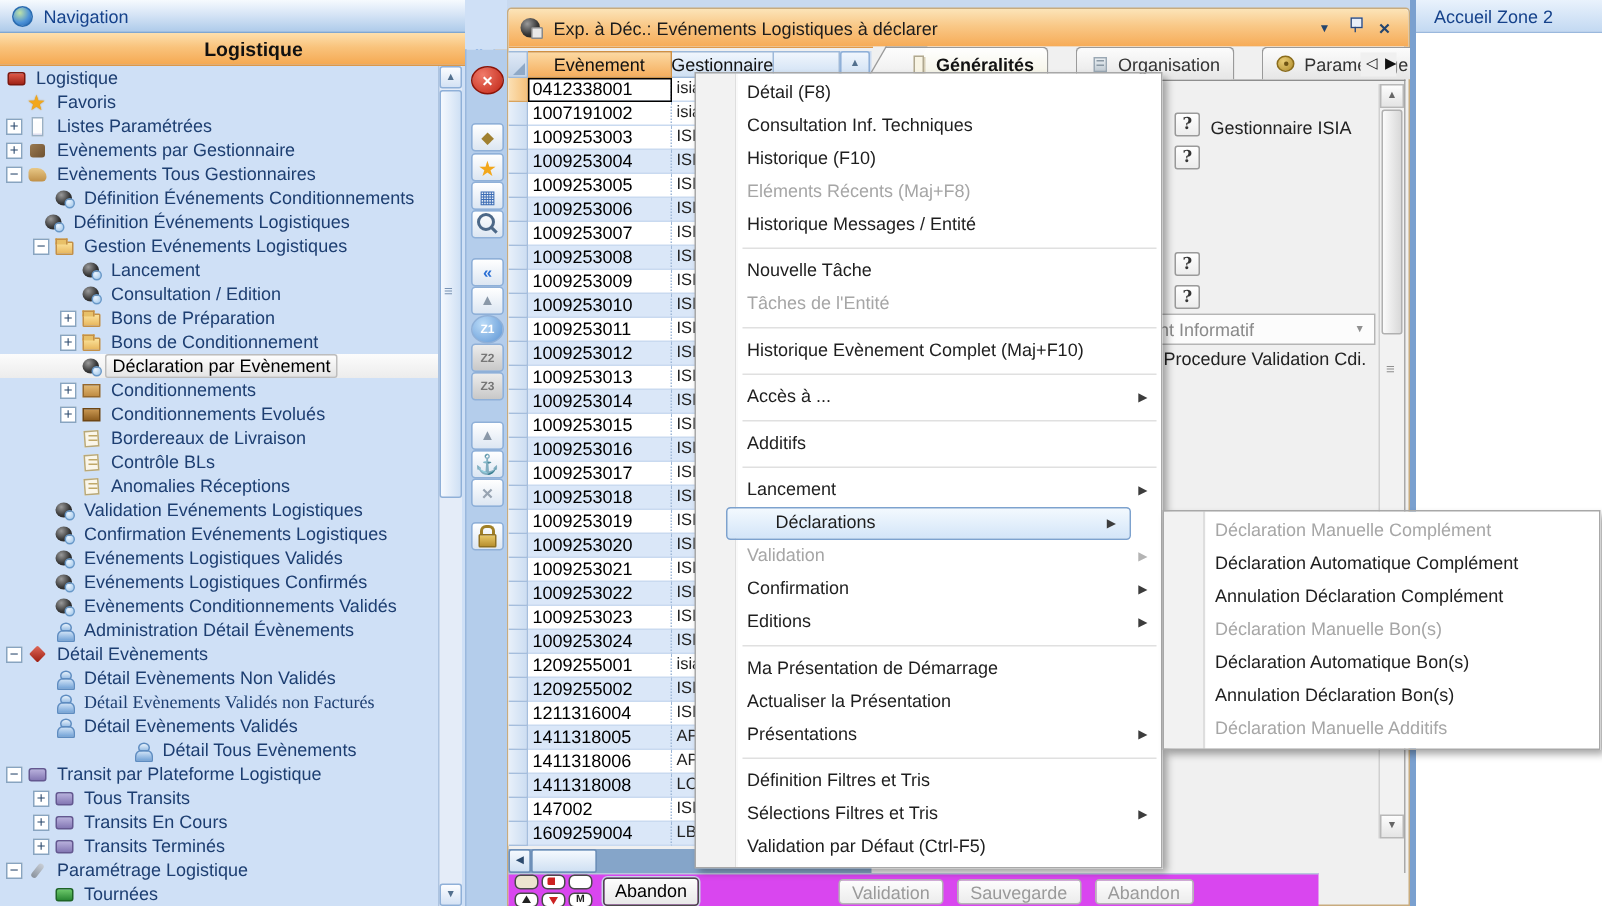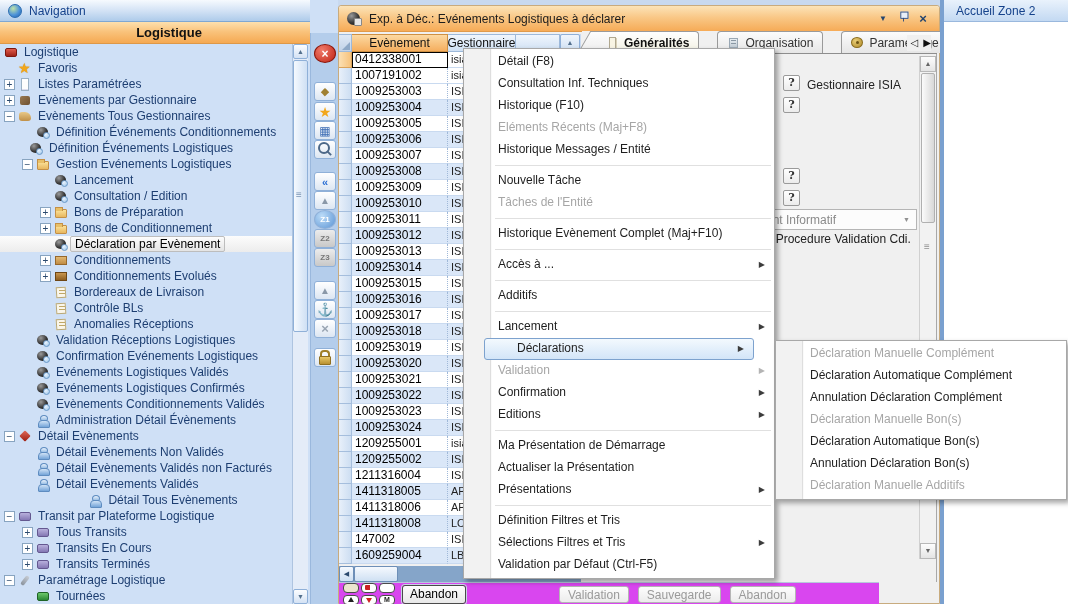--- a/index.html
+++ b/index.html
@@ -299,21 +299,21 @@
           <span class="tlabel">Contrôle BLs</span>
         </div>
         <div class="trow" style="padding-left: 40px;">
           <span class="expspace"></span>
           <span class="ic ic-note"></span>
           <span class="tlabel">Anomalies Réceptions</span>
         </div>
         <div class="trow" style="padding-left: 22px;">
           <span class="expspace"></span>
           <span class="ic ic-sphere"></span>
-          <span class="tlabel">Validation Réceptions Logistiques</span>
+          <span class="tlabel">Validation Evénements Logistiques</span>
         </div>
         <div class="trow" style="padding-left: 22px;">
           <span class="expspace"></span>
           <span class="ic ic-sphere"></span>
           <span class="tlabel">Confirmation Evénements Logistiques</span>
         </div>
         <div class="trow" style="padding-left: 22px;">
           <span class="expspace"></span>
           <span class="ic ic-sphere"></span>
           <span class="tlabel">Evénements Logistiques Validés</span>
@@ -336,21 +336,21 @@
         <div class="trow" style="padding-left: 4px;">
           <span class="exp">−</span>
           <span class="ic ic-pin-red"></span>
           <span class="tlabel">Détail Evènements</span>
         </div>
         <div class="trow" style="padding-left: 22px;">
           <span class="expspace"></span>
           <span class="ic ic-person"></span>
           <span class="tlabel">Détail Evènements Non Validés</span>
         </div>
-        <div class="trow" style="padding-left: 22px;">
+        <div class="trow" style="padding-left: 22px; font-family: Liberation Serif, serif;">
           <span class="expspace"></span>
           <span class="ic ic-person"></span>
           <span class="tlabel">Détail Evènements Validés non Facturés</span>
         </div>
         <div class="trow" style="padding-left: 22px;">
           <span class="expspace"></span>
           <span class="ic ic-person"></span>
           <span class="tlabel">Détail Evènements Validés</span>
         </div>
         <div class="trow" style="padding-left: 22px; justify-content: center;">

